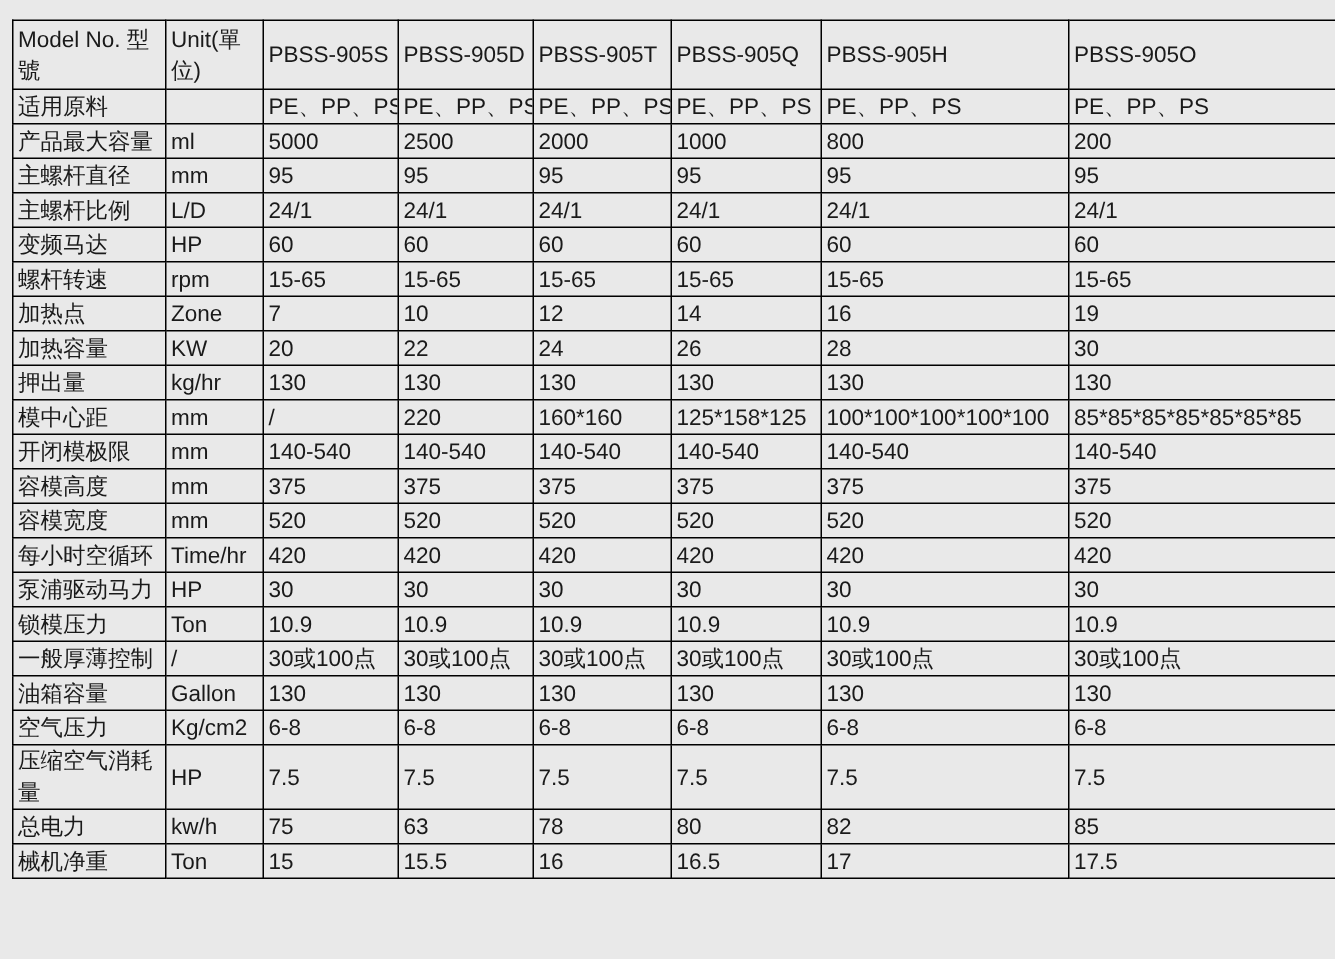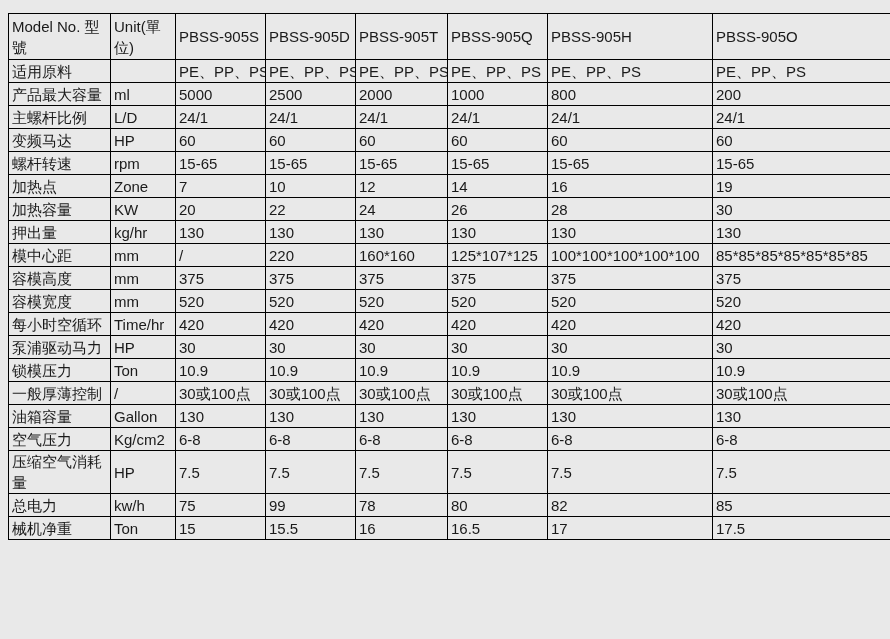--- a/index.html
+++ b/index.html
@@ -83,20 +83,30 @@
           <td class="label">产品最大容量</td>
           <td class="unit">ml</td>
           <td class="val">5000</td>
           <td class="val">2500</td>
           <td class="val">2000</td>
           <td class="val">1000</td>
           <td class="val">800</td>
           <td class="val">200</td>
         </tr>
         <tr>
+          <td class="label">主螺杆直径</td>
+          <td class="unit">mm</td>
+          <td class="val">95</td>
+          <td class="val">95</td>
+          <td class="val">95</td>
+          <td class="val">95</td>
+          <td class="val">95</td>
+          <td class="val">95</td>
+        </tr>
+        <tr>
           <td class="label">主螺杆比例</td>
           <td class="unit">L/D</td>
           <td class="val">24/1</td>
           <td class="val">24/1</td>
           <td class="val">24/1</td>
           <td class="val">24/1</td>
           <td class="val">24/1</td>
           <td class="val">24/1</td>
         </tr>
         <tr>
@@ -148,23 +158,33 @@
           <td class="val">130</td>
           <td class="val">130</td>
           <td class="val">130</td>
         </tr>
         <tr>
           <td class="label">模中心距</td>
           <td class="unit">mm</td>
           <td class="val">/</td>
           <td class="val">220</td>
           <td class="val">160*160</td>
-          <td class="val">125*107*125</td>
+          <td class="val">125*158*125</td>
           <td class="val">100*100*100*100*100</td>
           <td class="val">85*85*85*85*85*85*85</td>
+        </tr>
+        <tr>
+          <td class="label">开闭模极限</td>
+          <td class="unit">mm</td>
+          <td class="val">140-540</td>
+          <td class="val">140-540</td>
+          <td class="val">140-540</td>
+          <td class="val">140-540</td>
+          <td class="val">140-540</td>
+          <td class="val">140-540</td>
         </tr>
         <tr>
           <td class="label">容模高度</td>
           <td class="unit">mm</td>
           <td class="val">375</td>
           <td class="val">375</td>
           <td class="val">375</td>
           <td class="val">375</td>
           <td class="val">375</td>
           <td class="val">375</td>
@@ -246,21 +266,21 @@
           <td class="val">7.5</td>
           <td class="val">7.5</td>
           <td class="val">7.5</td>
           <td class="val">7.5</td>
           <td class="val">7.5</td>
         </tr>
         <tr>
           <td class="label">总电力</td>
           <td class="unit">kw/h</td>
           <td class="val">75</td>
-          <td class="val">99</td>
+          <td class="val">63</td>
           <td class="val">78</td>
           <td class="val">80</td>
           <td class="val">82</td>
           <td class="val">85</td>
         </tr>
         <tr>
           <td class="label">械机净重</td>
           <td class="unit">Ton</td>
           <td class="val">15</td>
           <td class="val">15.5</td>

